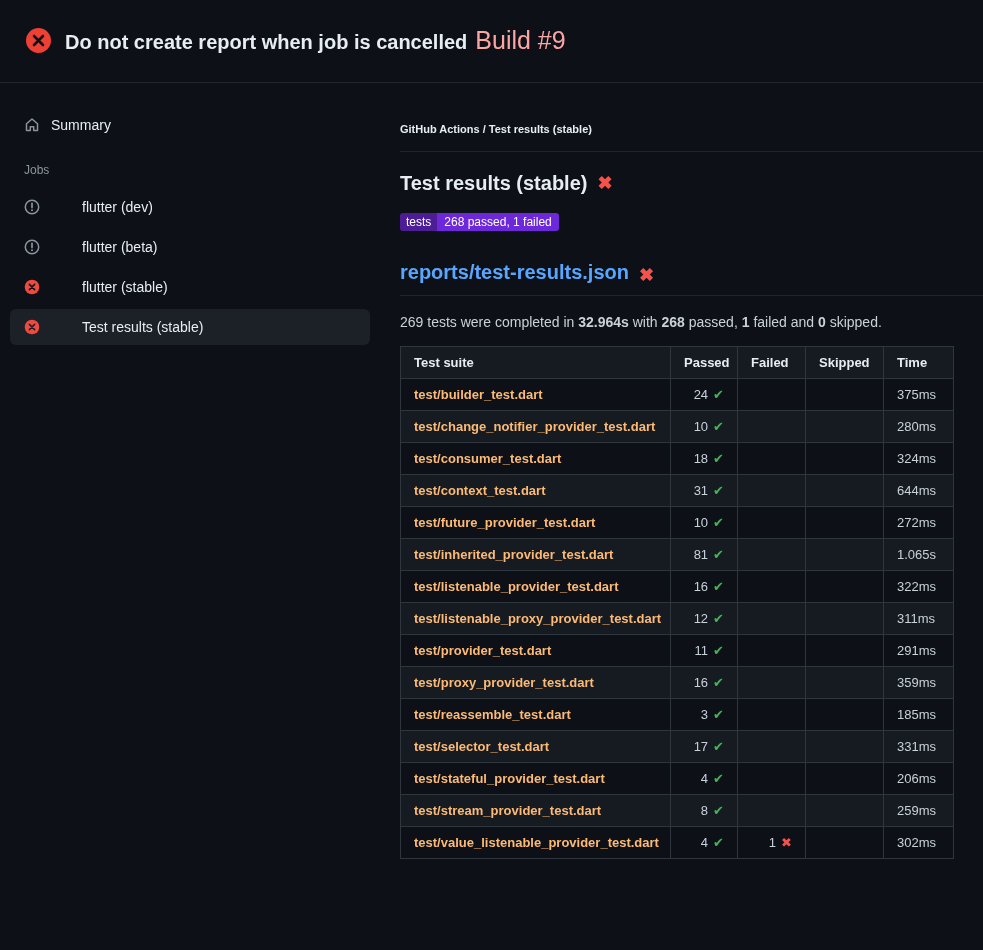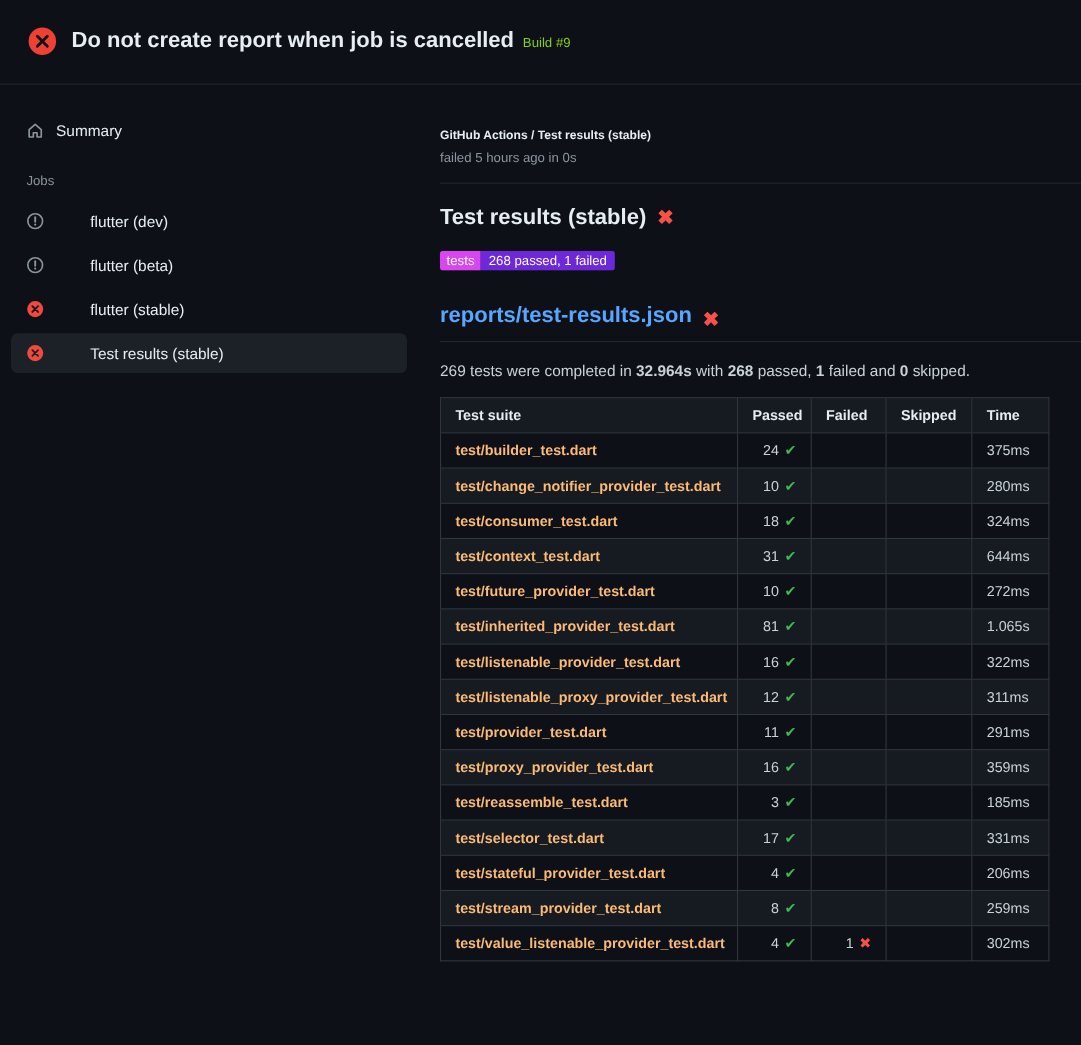--- a/index.html
+++ b/index.html
@@ -8,21 +8,21 @@
     width:983px; height:950px; overflow:hidden;
     background:#0d1117; color:#c9d1d9;
     font-family:"Liberation Sans", sans-serif;
   }
   
   .app-header {
     display:flex; align-items:center; gap:13px;
     padding:13px 25px; border-bottom:1px solid #21262d;
   }
   .app-title { font-size:20px; font-weight:bold; color:#e6edf3; }
-  .build-no  { font-size:12px; font-weight:normal; color:#84cc16; margin-left:8px; }
+  .build-no  { font-size:25px; font-weight:normal; color:#fca5a5; margin-left:8px; }
   .icon { display:inline-flex; flex:0 0 auto; align-items:center; }
 
   
   .layout { display:flex; align-items:flex-start; }
   .sidebar { flex:0 0 400px; width:400px; padding:24px 30px 0 10px; }
   .sidebar-item {
     display:flex; align-items:flex-end; gap:11px;
     padding:10px 14px; border-radius:6px;
     font-size:14px; color:#e6edf3; cursor:pointer;
   }
@@ -37,21 +37,21 @@
 
   .section-heading {
     display:flex; align-items:center; gap:10px;
     font-size:20px; font-weight:bold; color:#e6edf3;
     margin:20px 30px 0 0;
   }
   .x-glyph { color:#f85149; font-size:18px; font-weight:bold; line-height:1; }
 
   .badge { display:inline-flex; margin-top:18px; font-size:12px; line-height:1;
            border-radius:3px; overflow:hidden; }
-  .badge-label { background:#d946ef; color:#ffffff; padding:3px 6px; }
+  .badge-label { background:#4c1d95; color:#ffffff; padding:3px 6px; }
   .badge-value { background:#6d28d9; color:#ffffff; padding:3px 7px; }
 
   .report-heading {
     display:flex; align-items:flex-end; gap:10px;
     font-size:20px; font-weight:bold;
     margin:30px 0 0 0; padding-bottom:11px;
     border-bottom:1px solid #21262d;
   }
   .report-link { color:#58a6ff; text-decoration:none; }
 
@@ -134,21 +134,20 @@
           <circle cx="8" cy="8" r="7.3" fill="#f04a3f"></circle>
           <path d="M5.4 5.4 L10.6 10.6 M10.6 5.4 L5.4 10.6" stroke="#1c2128" stroke-width="1.6" stroke-linecap="round"></path>
         </svg>
       </span>
       <span>Test results (stable)</span>
     </div>
   </aside>
 
   <main>
     <div class="workflow-title">GitHub Actions / Test results (stable)</div>
-    <div class="run-meta">failed 5 hours ago in 0s</div>
     <hr class="divider">
 
     <h2 class="section-heading">
       <span>Test results (stable)</span>
       <span class="x-glyph">✖</span>
     </h2>
 
     <div class="badge">
       <span class="badge-label">tests</span>
       <span class="badge-value">268 passed, 1 failed</span>

